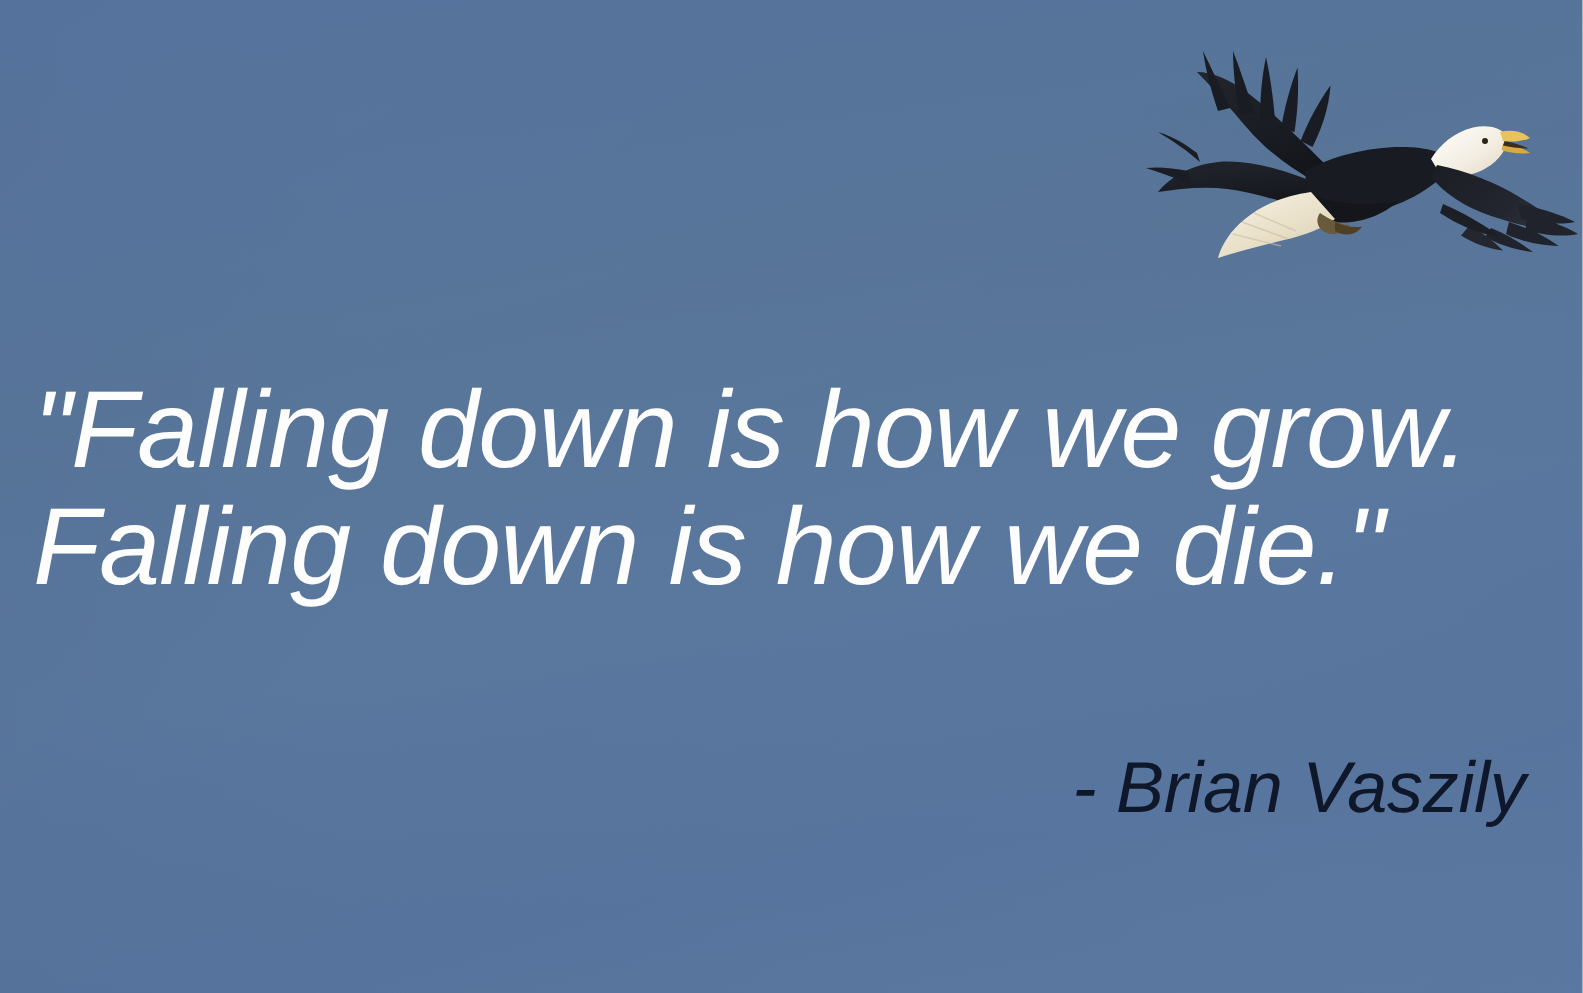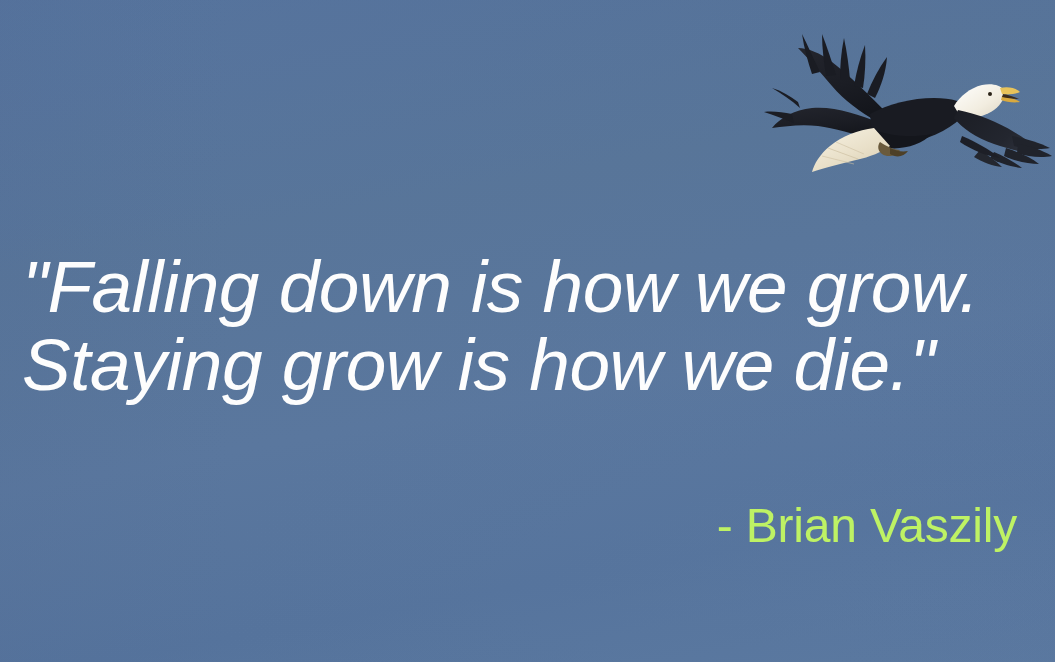--- a/index.html
+++ b/index.html
@@ -69,21 +69,22 @@
     letter-spacing: -0.5px;
     white-space: nowrap;
   }
   .quote-line-1 { top: 248px; }
   .quote-line-2 { top: 326px; }
 
   .attribution {
     position: absolute;
     right: 38px;
     top: 498px;
-    color: #bef264;
+    color: #0f172a;
+    font-style: italic;
     font-weight: 400;
     font-size: 48px;
     line-height: 56px;
     letter-spacing: -0.2px;
     white-space: nowrap;
   }
 </style>
 </head>
 <body>
 
@@ -164,18 +165,18 @@
         <path d="M244,130 C256,134 268,139 277,146 C266,146 252,143 242,138 Z" fill="#20232b"></path>
         <path d="M232,134 C242,138 252,144 260,150 C249,149 237,145 228,140 Z" fill="#20232b"></path>
         <path d="M218,132 C226,137 234,143 240,149 C230,148 220,144 212,139 Z" fill="#24272f"></path>
         <path d="M200,118 C214,124 228,132 238,140 C224,138 210,132 198,124 Z" fill="#1d1f27"></path>
       </g>
     </svg>
   </div>
 
   <div class="quote-block">
     <div class="quote-line quote-line-1">"Falling down is how we grow.</div>
-    <div class="quote-line quote-line-2">Staying grow is how we die."</div>
+    <div class="quote-line quote-line-2">Falling down is how we die."</div>
   </div>
 
   <div class="attribution">- Brian Vaszily</div>
 
 </div>
 
 </body></html>

